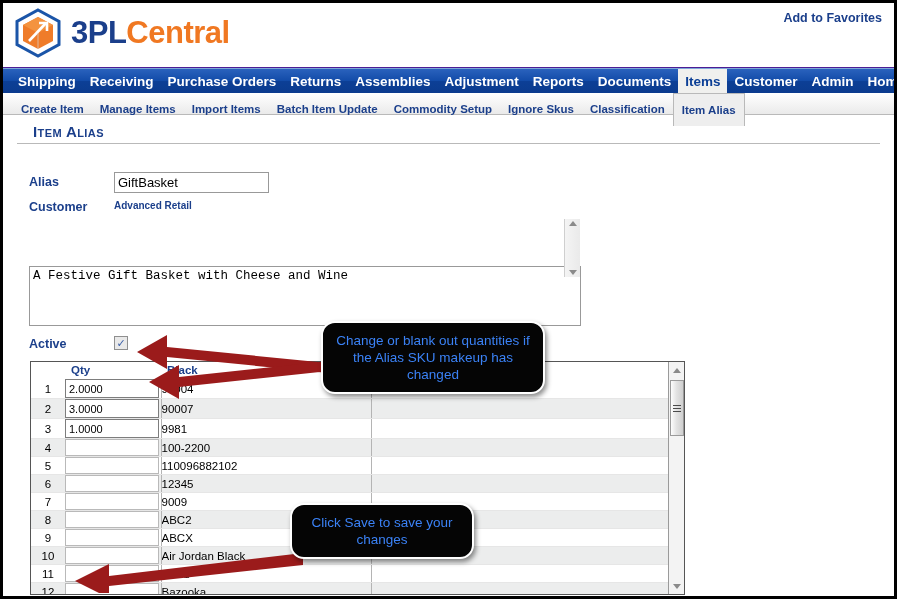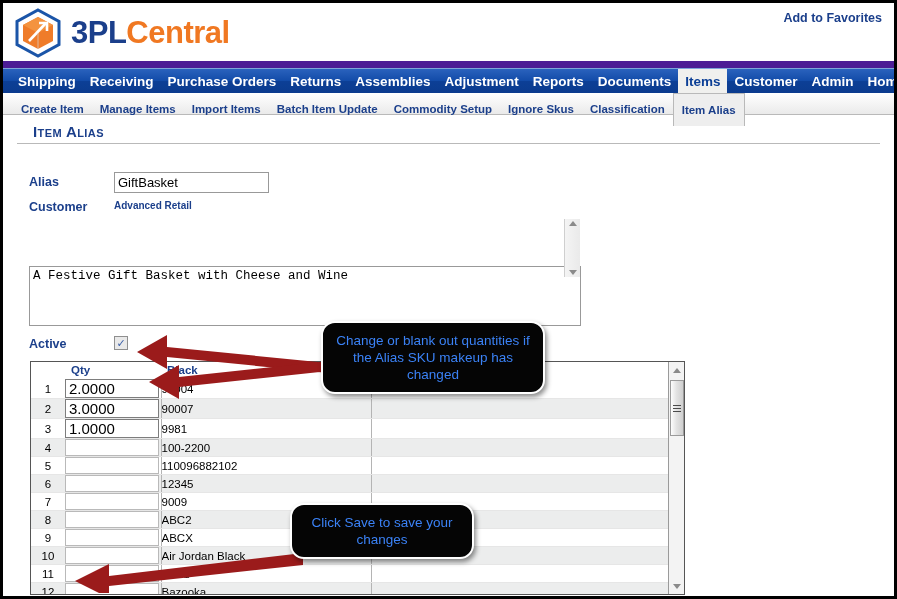--- a/index.html
+++ b/index.html
@@ -15,21 +15,21 @@
     background: #ffffff;
     border: 3px solid #000000;
     overflow: hidden;
   }
 
   
   #header {
     position: relative;
     height: 65px;
     background: #ffffff;
-    border-bottom: 7px solid #4c1d95;
+    border-bottom: 1px solid #4c1d95;
   }
   #logo-wrap {
     position: absolute;
     left: 10px; top: 5px;
     display: flex; align-items: center;
   }
   #logo-mark { width: 50px; height: 50px; }
   #logo-text {
     margin-left: 8px;
     font-size: 31px;
@@ -233,21 +233,21 @@
     border-left: 1px solid #b4b4b4;
     white-space: nowrap;
     overflow: hidden;
   }
   td.c-x { border-left: 1px solid #b4b4b4; }
   .qty-input {
     width: 94px; height: 17px;
     border: 1px solid #b9b9b9;
     background: #ffffff;
     font-family: "Liberation Sans", sans-serif;
-    font-size: 15px;
+    font-size: 11px;
     color: #000;
     padding: 0 3px;
   }
   .qty-input.filled {
     border: 1px solid #7d7d7d;
     height: 19px;
   }
 
   
   #grid-sb {

